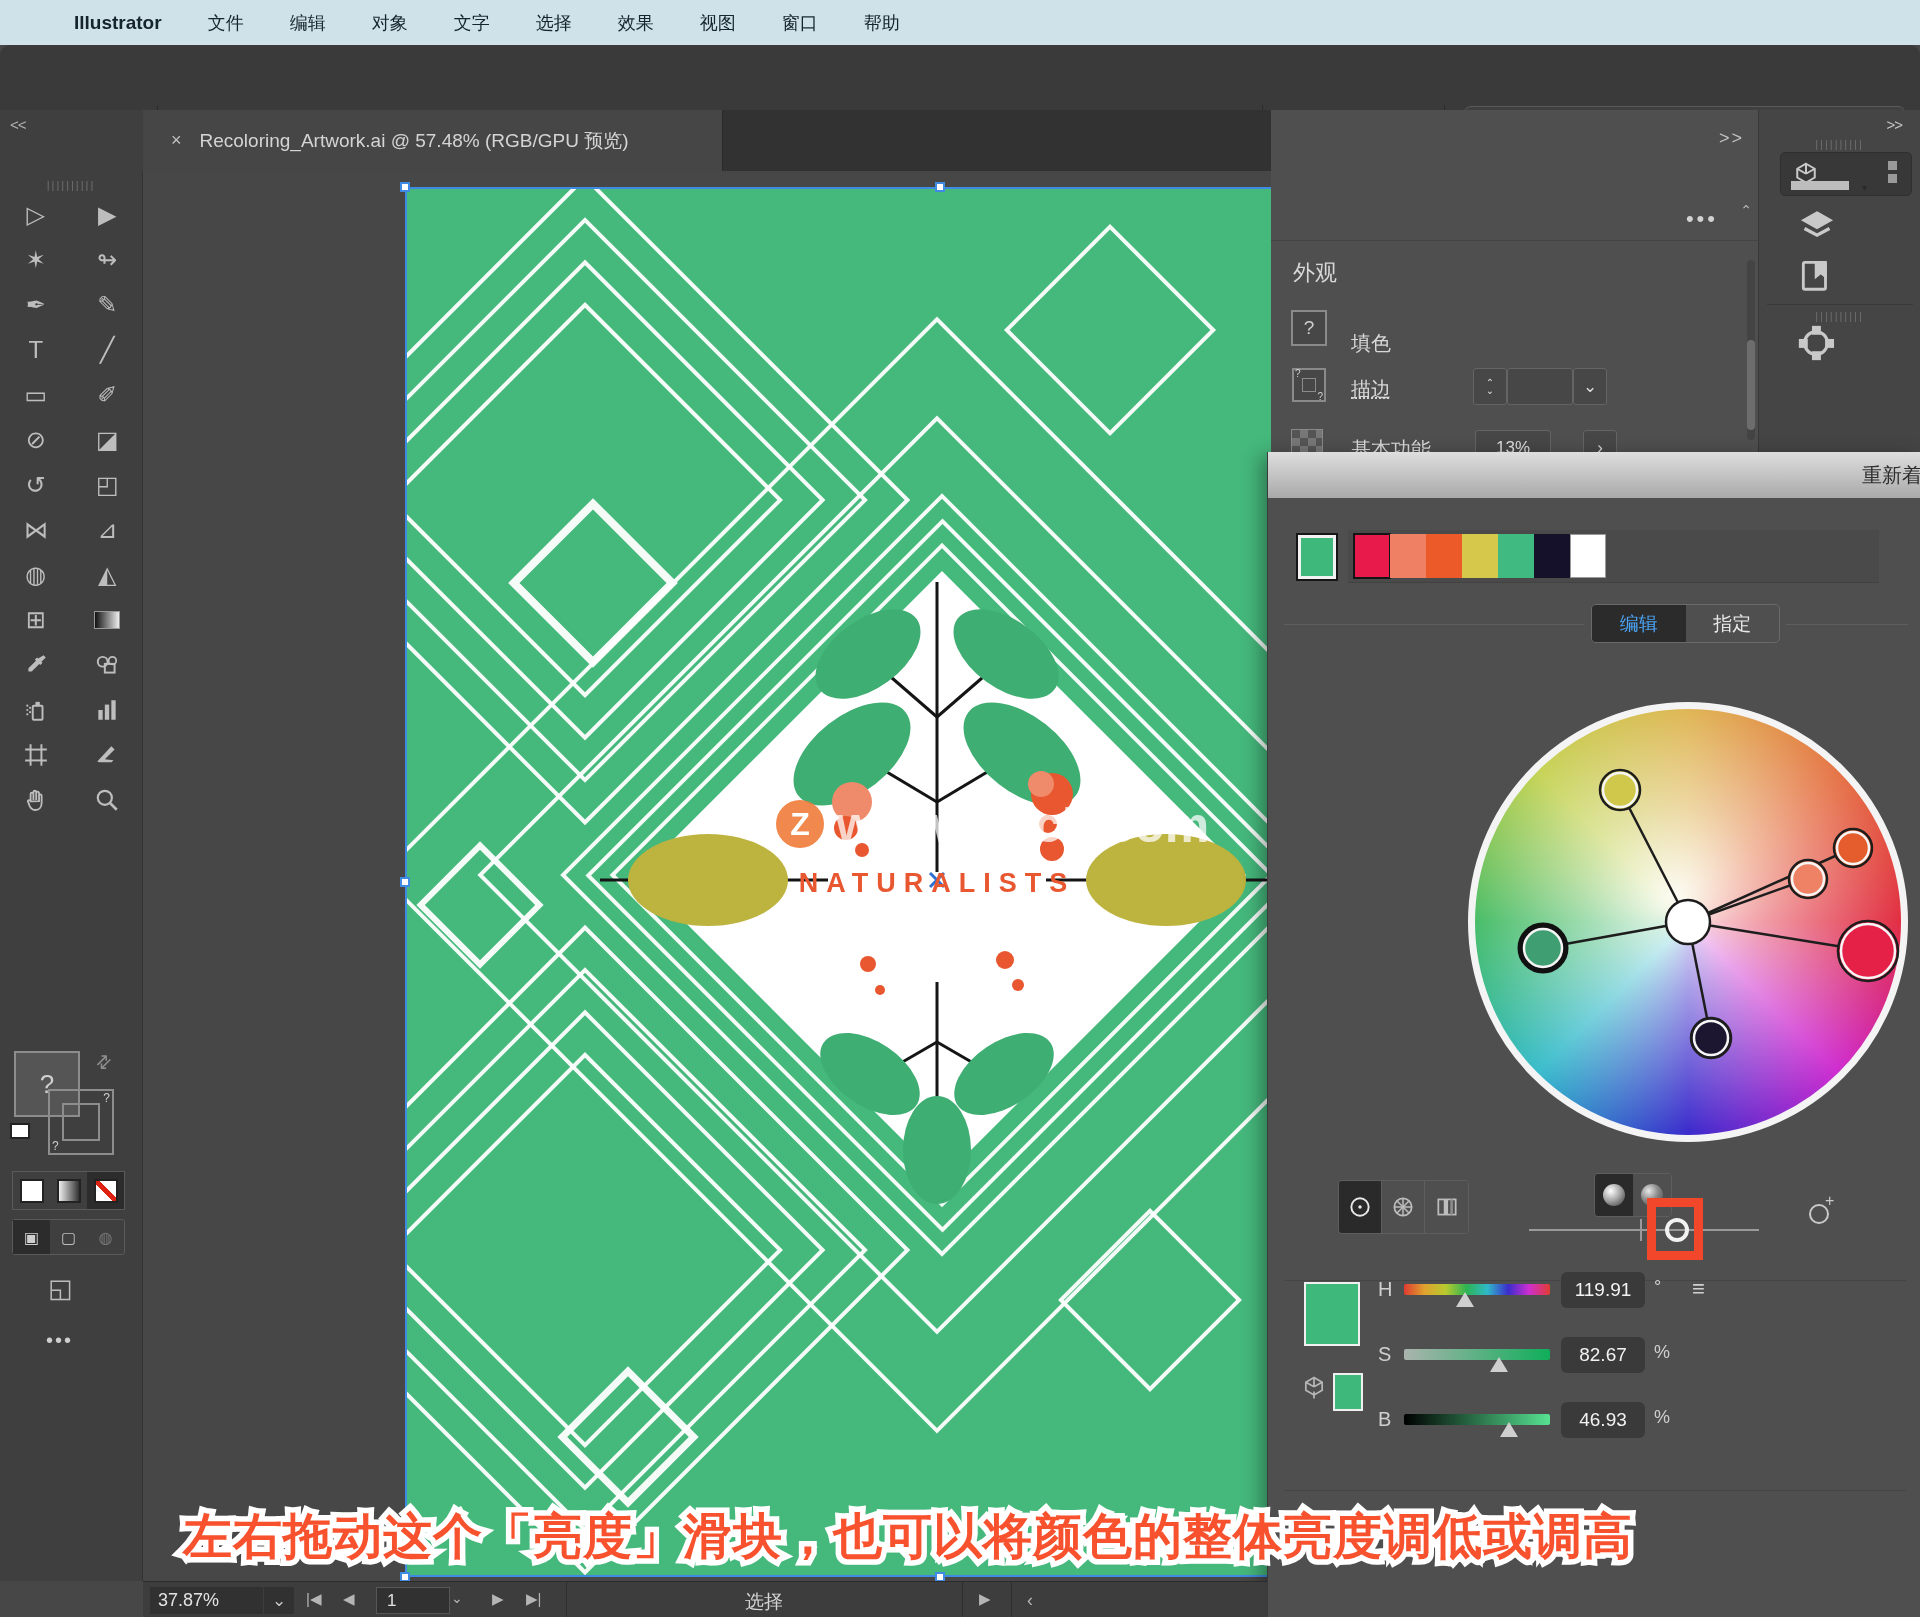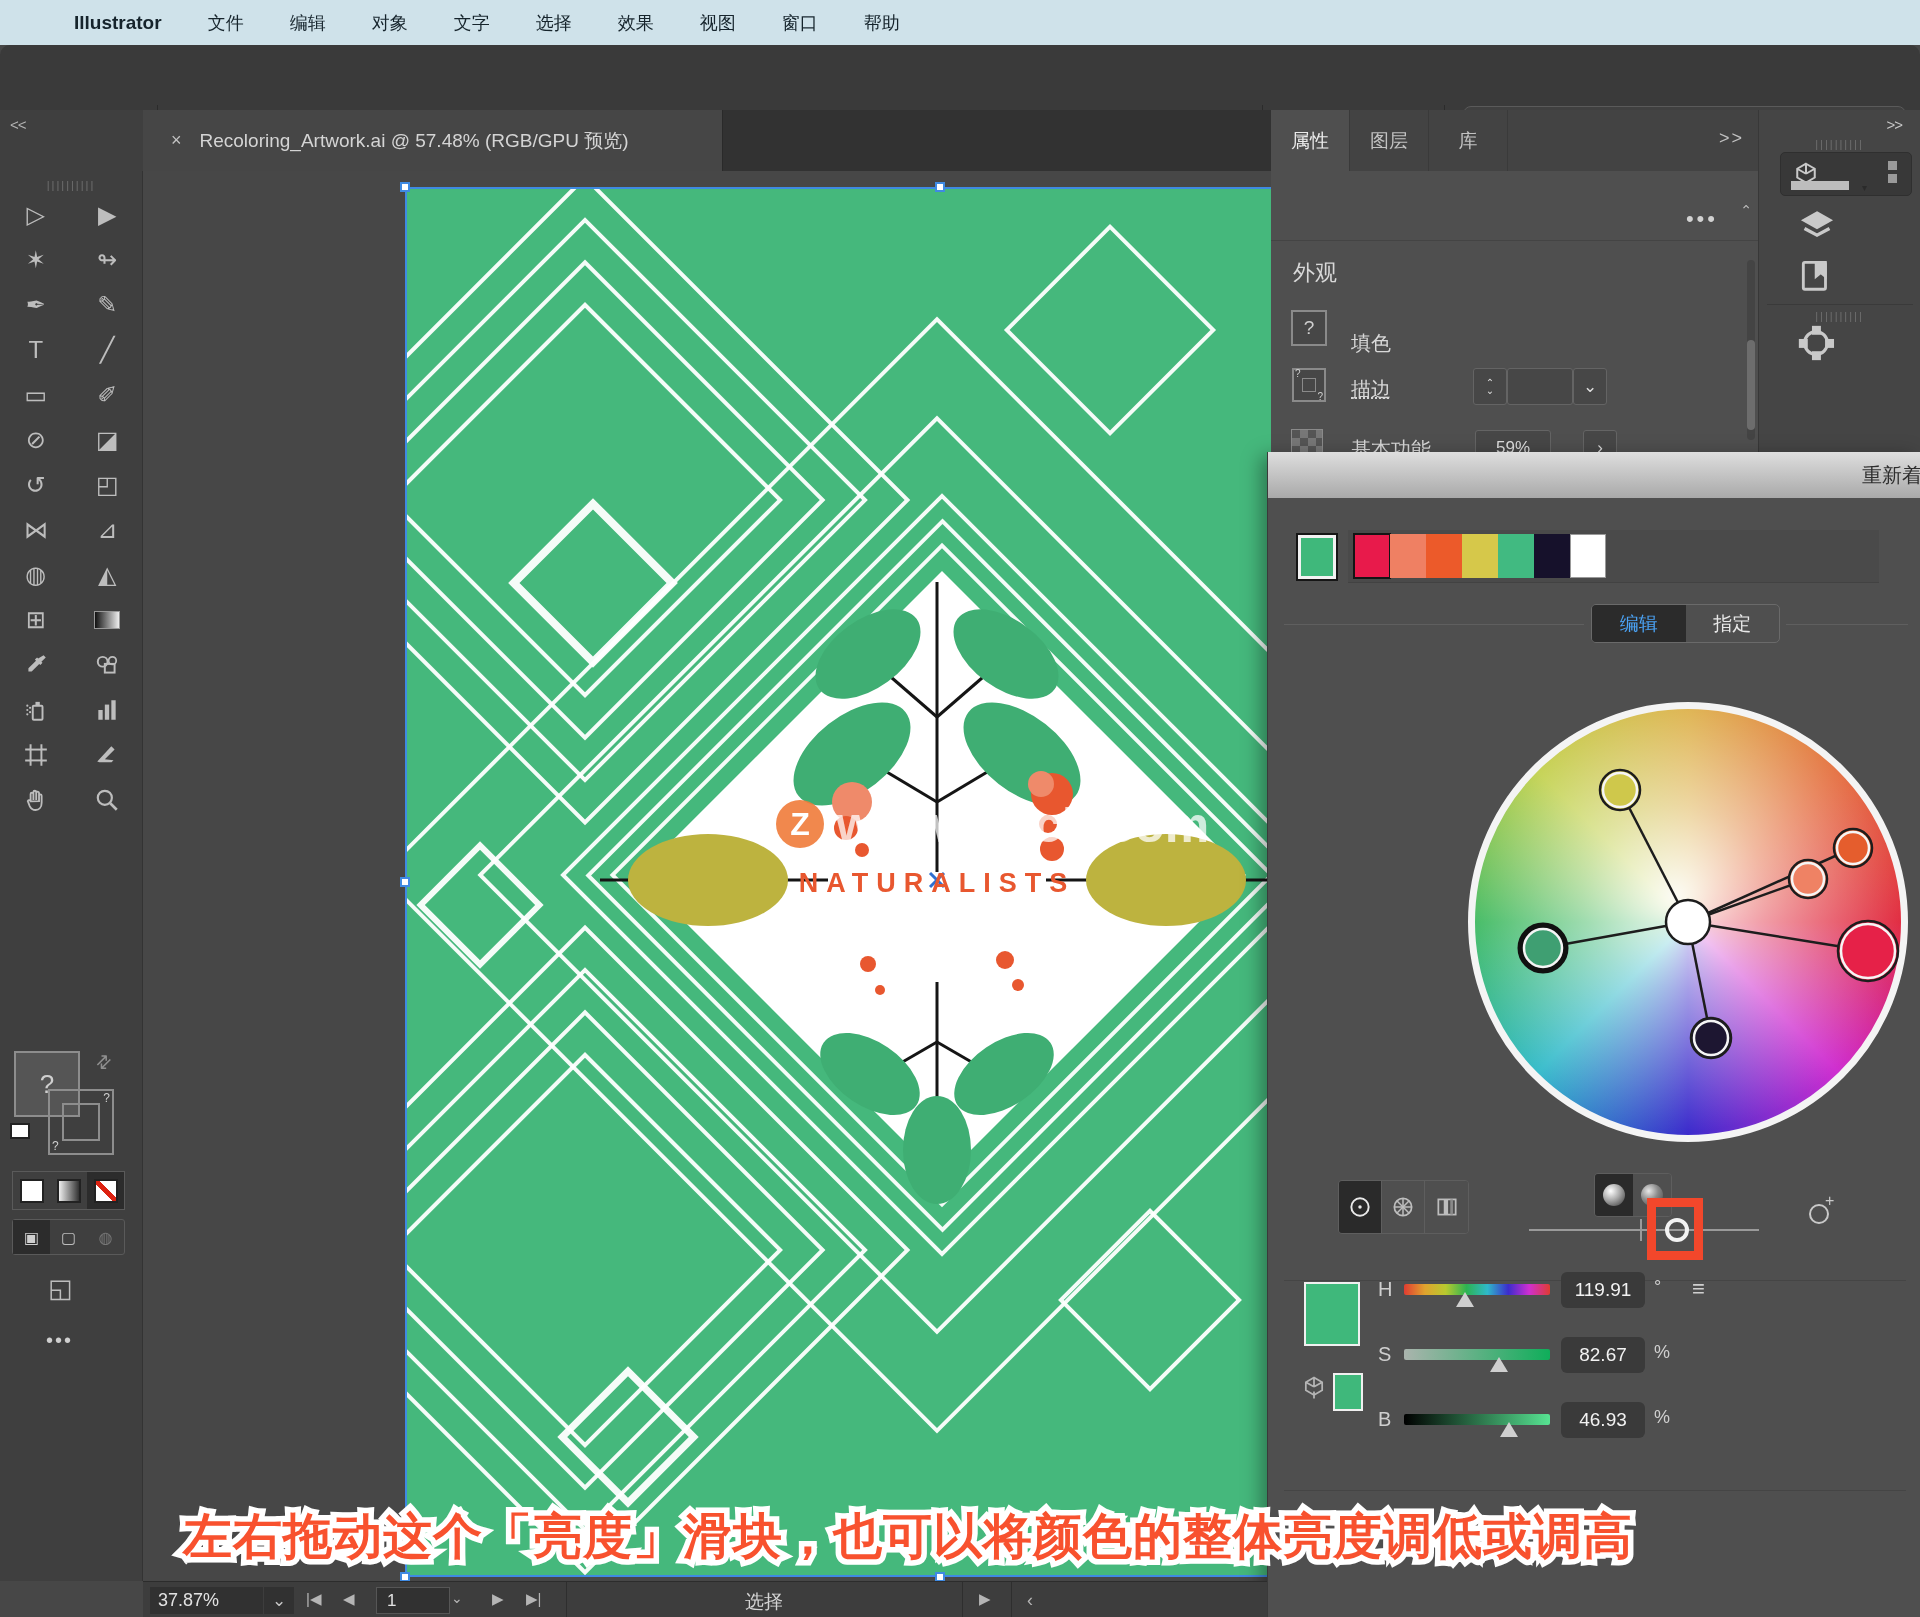--- a/index.html
+++ b/index.html
@@ -384,25 +384,20 @@
 
     <div id="sel-box"></div>
     <div class="handle" style="left:257px;top:11px"></div>
     <div class="handle" style="left:792px;top:11px"></div>
     <div class="handle" style="left:257px;top:706px"></div>
     <div class="handle" style="left:257px;top:1401px"></div>
     <div class="handle" style="left:792px;top:1401px"></div>
   </div>
 
   <div id="props" class="abs">
-    <div class="tabstrip">
-      <div class="ptab active">属性</div>
-      <div class="ptab">图层</div>
-      <div class="ptab">库</div>
-    </div>
     <span class="more">&gt;&gt;</span>
     <span class="dots3">•••</span>
     <span class="abs" style="right:6px;top:92px;color:#bdbdbd;font-size:14px">⌃</span>
     <div class="sectdiv"></div>
     <div id="scrollbar"></div>
     <div id="scrollthumb"></div>
 
     <span class="plabel abs" style="left:22px;top:148px;font-size:22px">外观</span>
 
     <div class="qbox abs" style="left:20px;top:200px;width:36px;height:36px">?</div>
@@ -416,21 +411,21 @@
     <span class="plabel abs" style="left:80px;top:266px;text-decoration:underline dotted">描边</span>
     <div class="inbox abs" style="left:202px;top:258px;width:34px;height:37px;flex-direction:column;justify-content:center">
         <span style="font-size:10px;line-height:8px">⌃</span>
         <span style="font-size:10px;line-height:8px">⌄</span>
       </div>
     <div class="inbox abs" style="left:236px;top:258px;width:66px;height:37px"></div>
     <div class="inbox abs" style="left:302px;top:258px;width:34px;height:37px;justify-content:center">⌄</div>
 
     <div class="abs" style="left:20px;top:319px;width:32px;height:32px;border:1.5px solid #8a8a8a;background:conic-gradient(#777 25%,#555 0 50%,#777 0 75%,#555 0) 0 0/16px 16px"></div>
     <span class="plabel abs" style="left:80px;top:326px">基本功能</span>
-    <div class="inbox abs" style="left:204px;top:320px;width:76px;height:36px;justify-content:center">59%</div>
+    <div class="inbox abs" style="left:204px;top:320px;width:76px;height:36px;justify-content:center">13%</div>
     <div class="inbox abs" style="left:312px;top:320px;width:34px;height:36px;justify-content:center">›</div>
   </div>
 
   <div id="dock" class="abs">
     <span class="ic" style="right:18px;top:6px;font-size:15px;letter-spacing:-1px">&gt;&gt;</span>
     <div class="grip" style="position:absolute;top:28px">||||||||||</div>
     <div class="abs" style="left:21px;top:42px;width:132px;height:44px;background:#383838;border:1px solid #2f2f2f;border-radius:5px">
       <svg style="position:absolute;left:10px;top:7px" width="30" height="30" viewBox="0 0 24 24">
           <path d="M12 3l7 4v7l-7 4-7-4V7z M12 3v8m0 0l7-4m-7 4L5 7" stroke="#c9c9c9" fill="none" stroke-width="1.6"></path>
         </svg>

